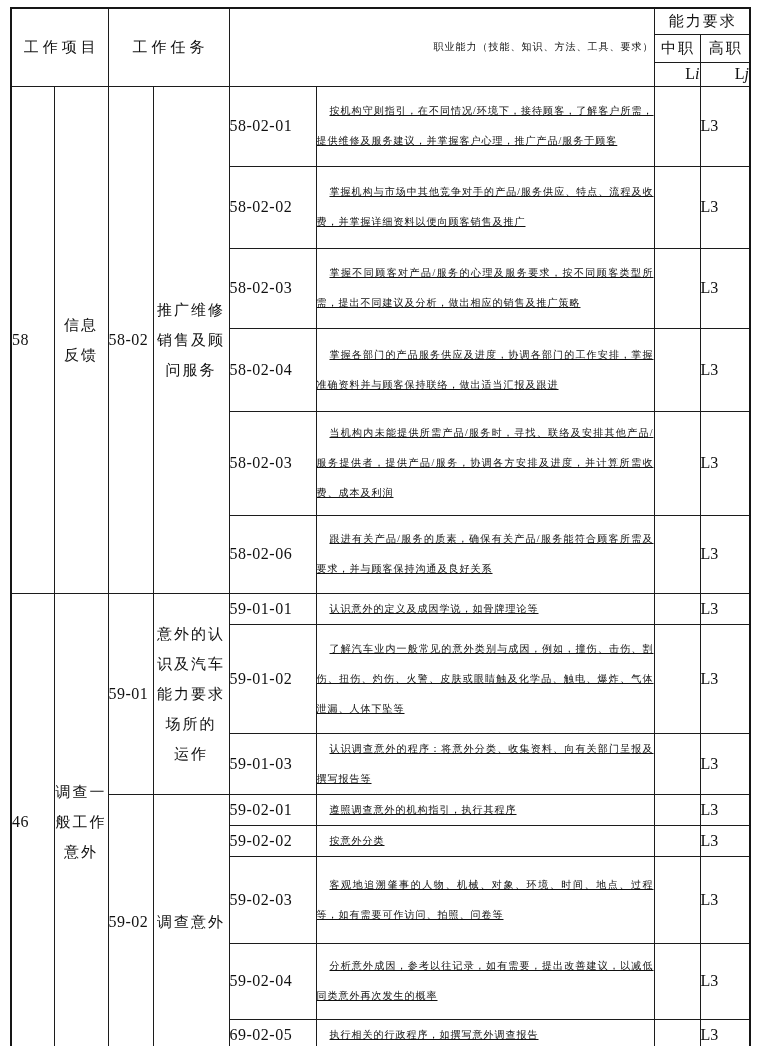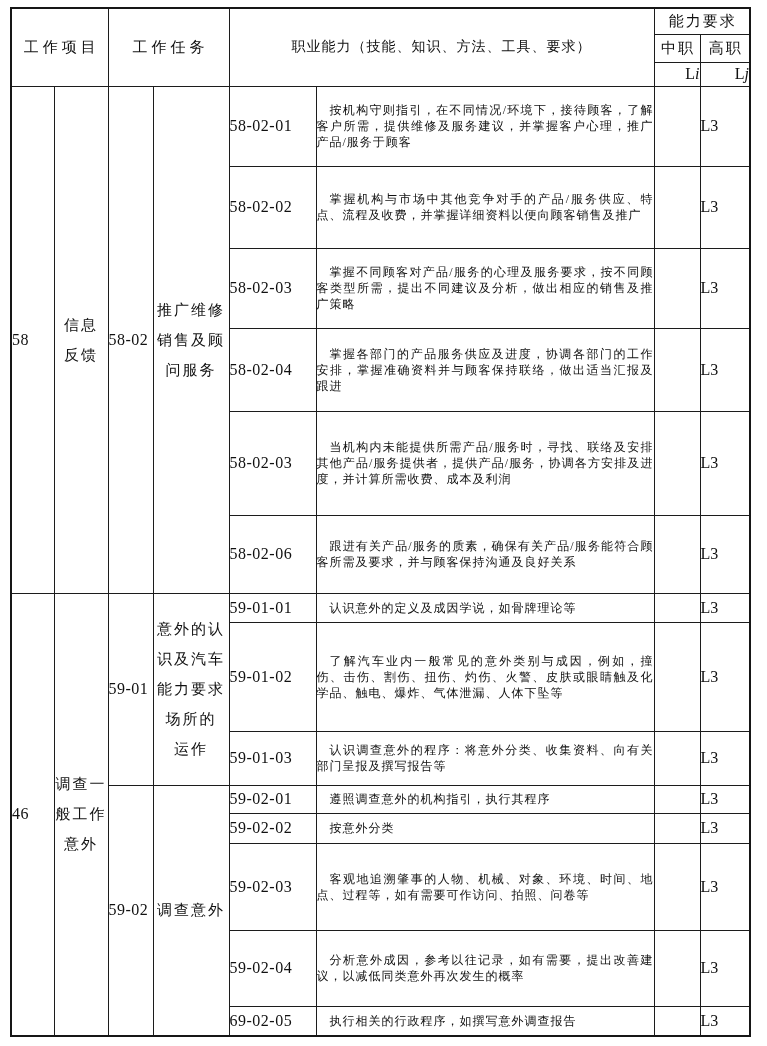--- a/index.html
+++ b/index.html
@@ -27,22 +27,22 @@
     font-weight: normal;
     padding: 0;
   }
   .hdr {
     font-size: 15px;
     text-align: center;
     letter-spacing: 4px;
     text-indent: 4px; 
   }
   .hdr-ability {
-    font-size: 14px;
-    text-align: center;
+    font-size: 10px;
+    text-align: right;
     letter-spacing: 1px;
   }
   .hdr-small {
     font-size: 15px;
     text-align: center;
     letter-spacing: 2px;
     text-indent: 2px;
     font-family: Liberation Mono, monospace;
   }
   .lvlh {
@@ -56,27 +56,28 @@
     letter-spacing: 0.5px;
   }
   .name {
     font-size: 15px;
     text-align: center;
     letter-spacing: 2px;
     line-height: 30px;
     white-space: pre-line;
   }
   .desc {
-    font-size: 12px;
-    line-height: 16px;
+    font-size: 10px;
+    line-height: 30px;
     text-align: justify;
     text-indent: 13px;
     letter-spacing: 1px;
     padding: 2px 4px 2px 3px;
     word-break: break-all;
+    text-decoration: underline;
   }
   .lvl {
     font-size: 16px;
     margin-left: 33px;
   }
 </style>
 </head>
 <body>
 
 <div class="page">

